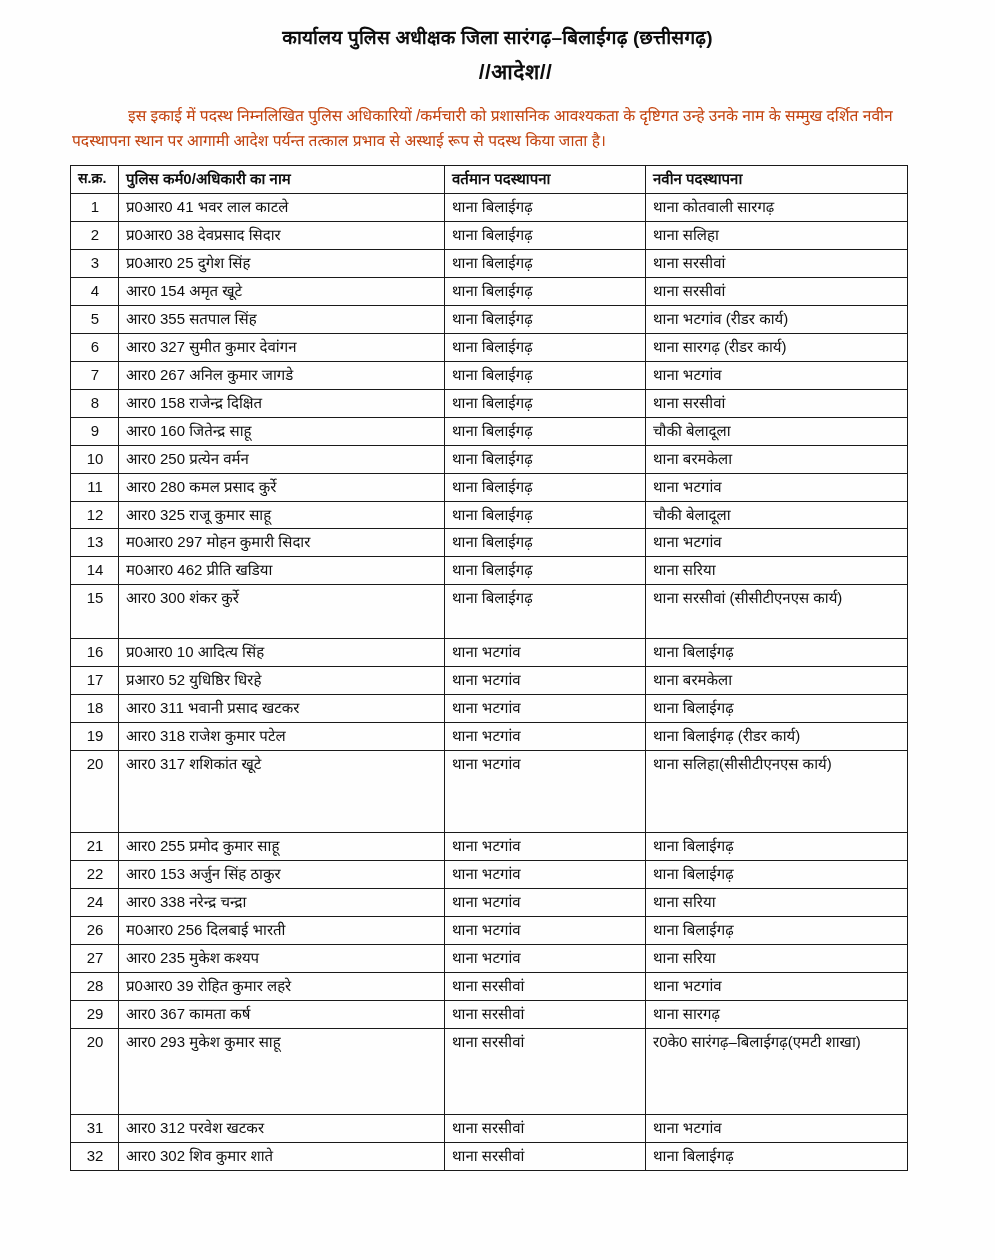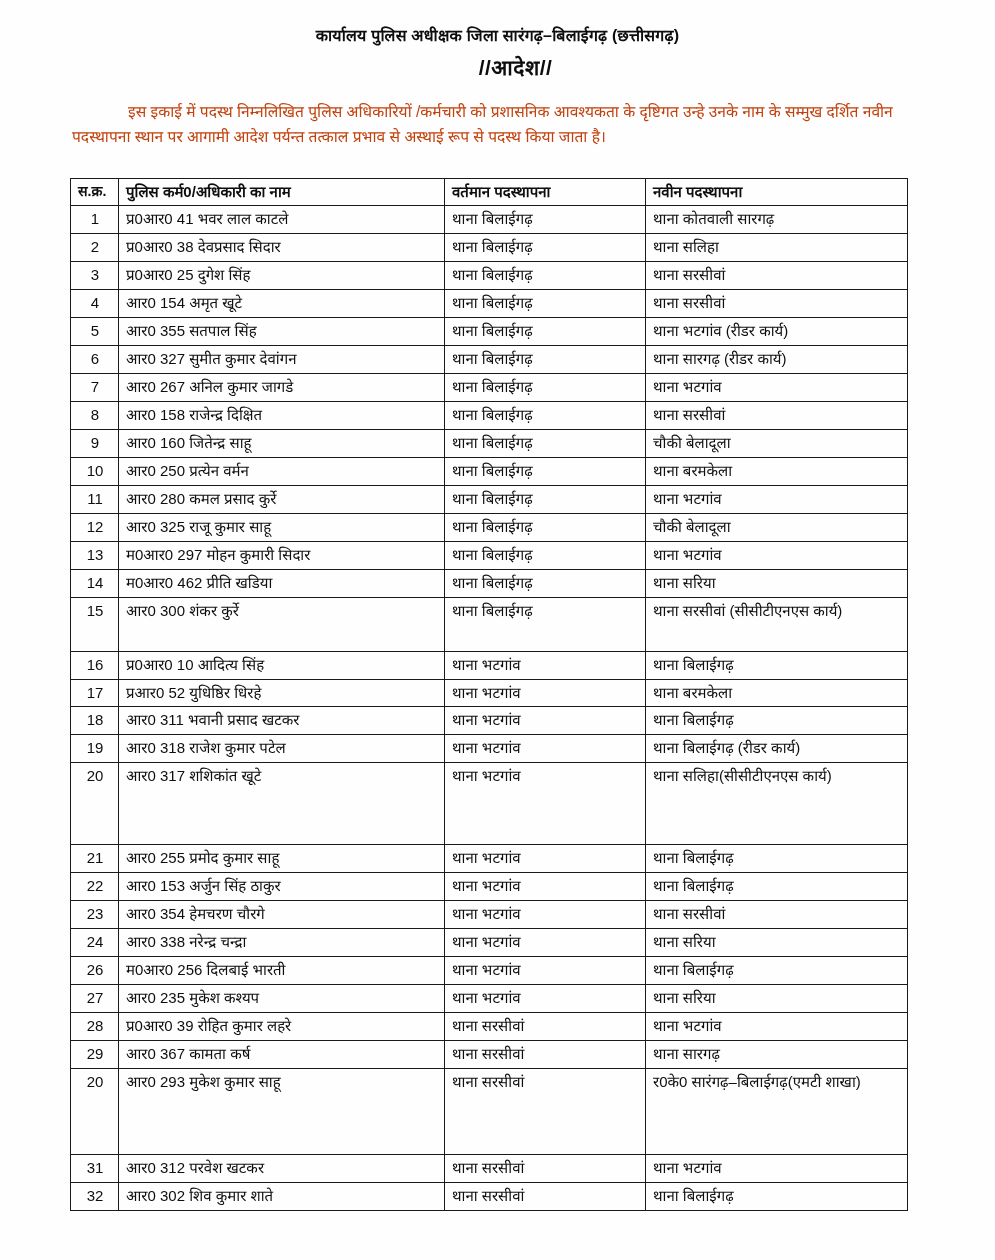--- a/index.html
+++ b/index.html
@@ -24,21 +24,21 @@
     padding: 0;
     background: #fefefe;
   }
 
   
   .doc-header {
     text-align: center;
     padding-top: 26px;
   }
   .office-title {
-    font-size: 16px;
+    font-size: 19px;
     font-weight: 700;
     letter-spacing: 0.2px;
     color: #0d0d0d;
     line-height: 1.25;
   }
   .order-title {
     font-size: 21px;
     font-weight: 700;
     color: #0d0d0d;
     margin-top: 7px;
@@ -52,21 +52,21 @@
     font-size: 15.6px;
     line-height: 1.62;
     text-align: left;
     color: #c2410c;
     text-indent: 56px;
     font-weight: 500;
   }
 
   
   .table-wrap {
-    margin: 28px 0 0 0;
+    margin: 12px 0 0 0;
     padding: 0 88px 0 70px;
     box-sizing: border-box;
   }
   table.order-table {
     width: 837px;
     border-collapse: collapse;
     table-layout: fixed;
     font-size: 15px;
     color: #0e0e0e;
   }
@@ -253,26 +253,20 @@
             <td>थाना भटगांव</td>
             <td>थाना बिलाईगढ़</td>
           </tr>
           <tr>
             <td class="sr">22</td>
             <td>आर0 153 अर्जुन सिंह ठाकुर</td>
             <td>थाना भटगांव</td>
             <td>थाना बिलाईगढ़</td>
           </tr>
           <tr>
-            <td class="sr">23</td>
-            <td>आर0 354 हेमचरण चौरगे</td>
-            <td>थाना भटगांव</td>
-            <td>थाना सरसीवां</td>
-          </tr>
-          <tr>
             <td class="sr">24</td>
             <td>आर0 338 नरेन्द्र चन्द्रा</td>
             <td>थाना भटगांव</td>
             <td>थाना सरिया</td>
           </tr>
           <tr>
             <td class="sr">26</td>
             <td>म0आर0 256 दिलबाई भारती</td>
             <td>थाना भटगांव</td>
             <td>थाना बिलाईगढ़</td>

